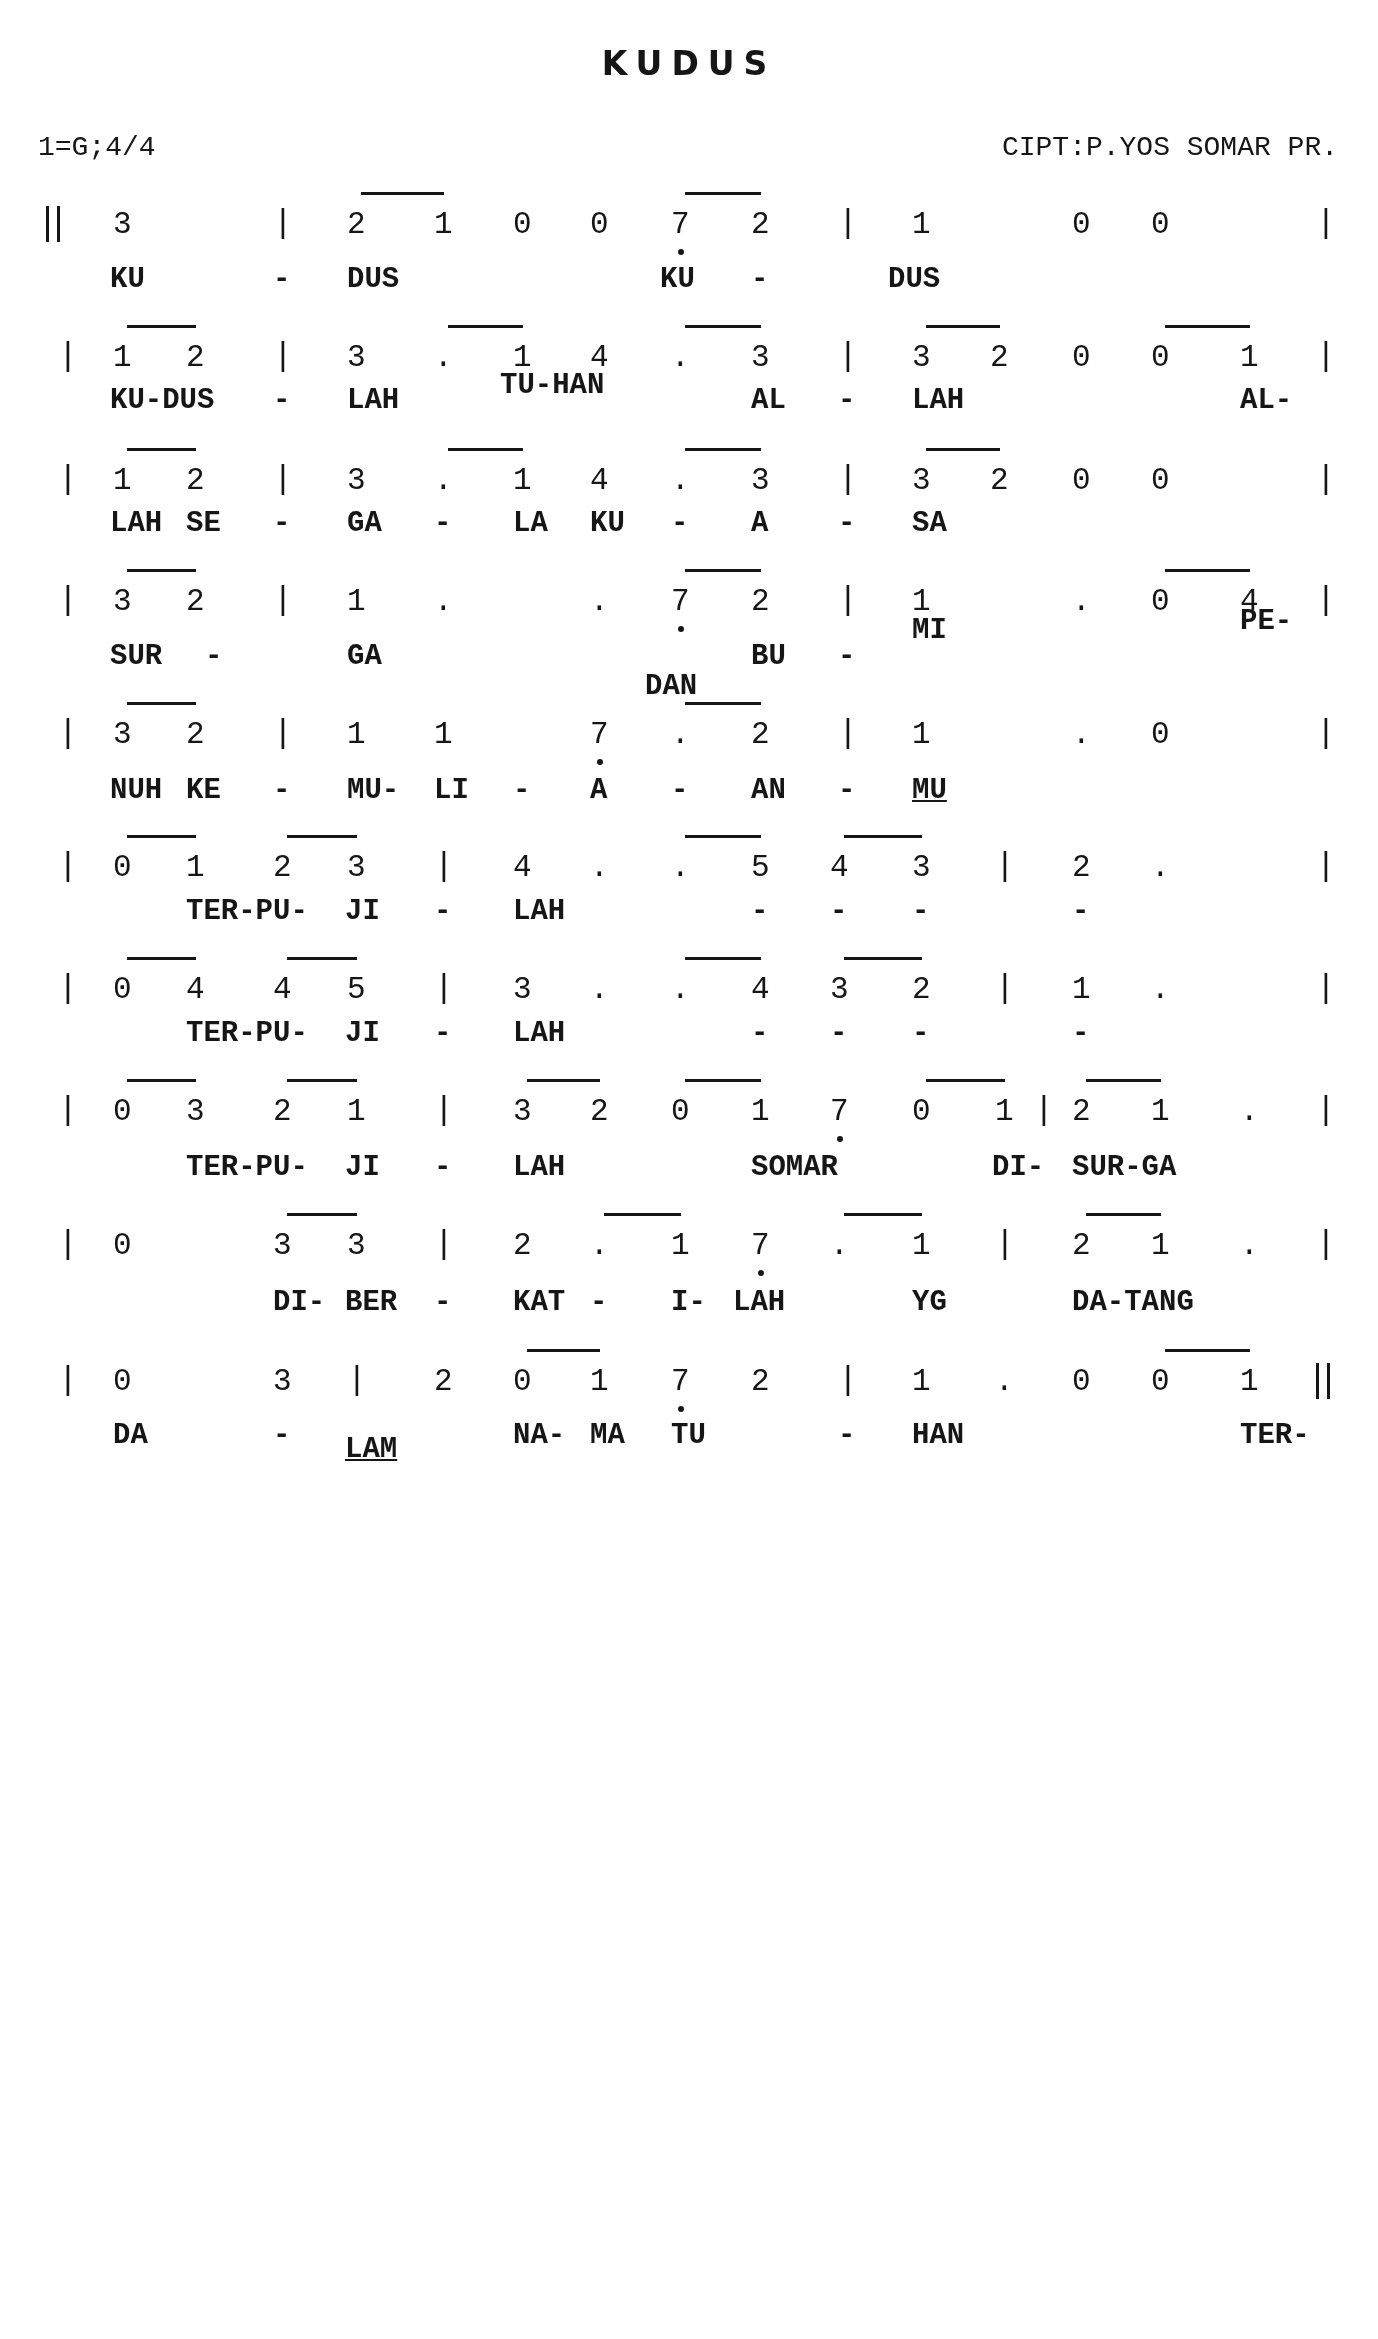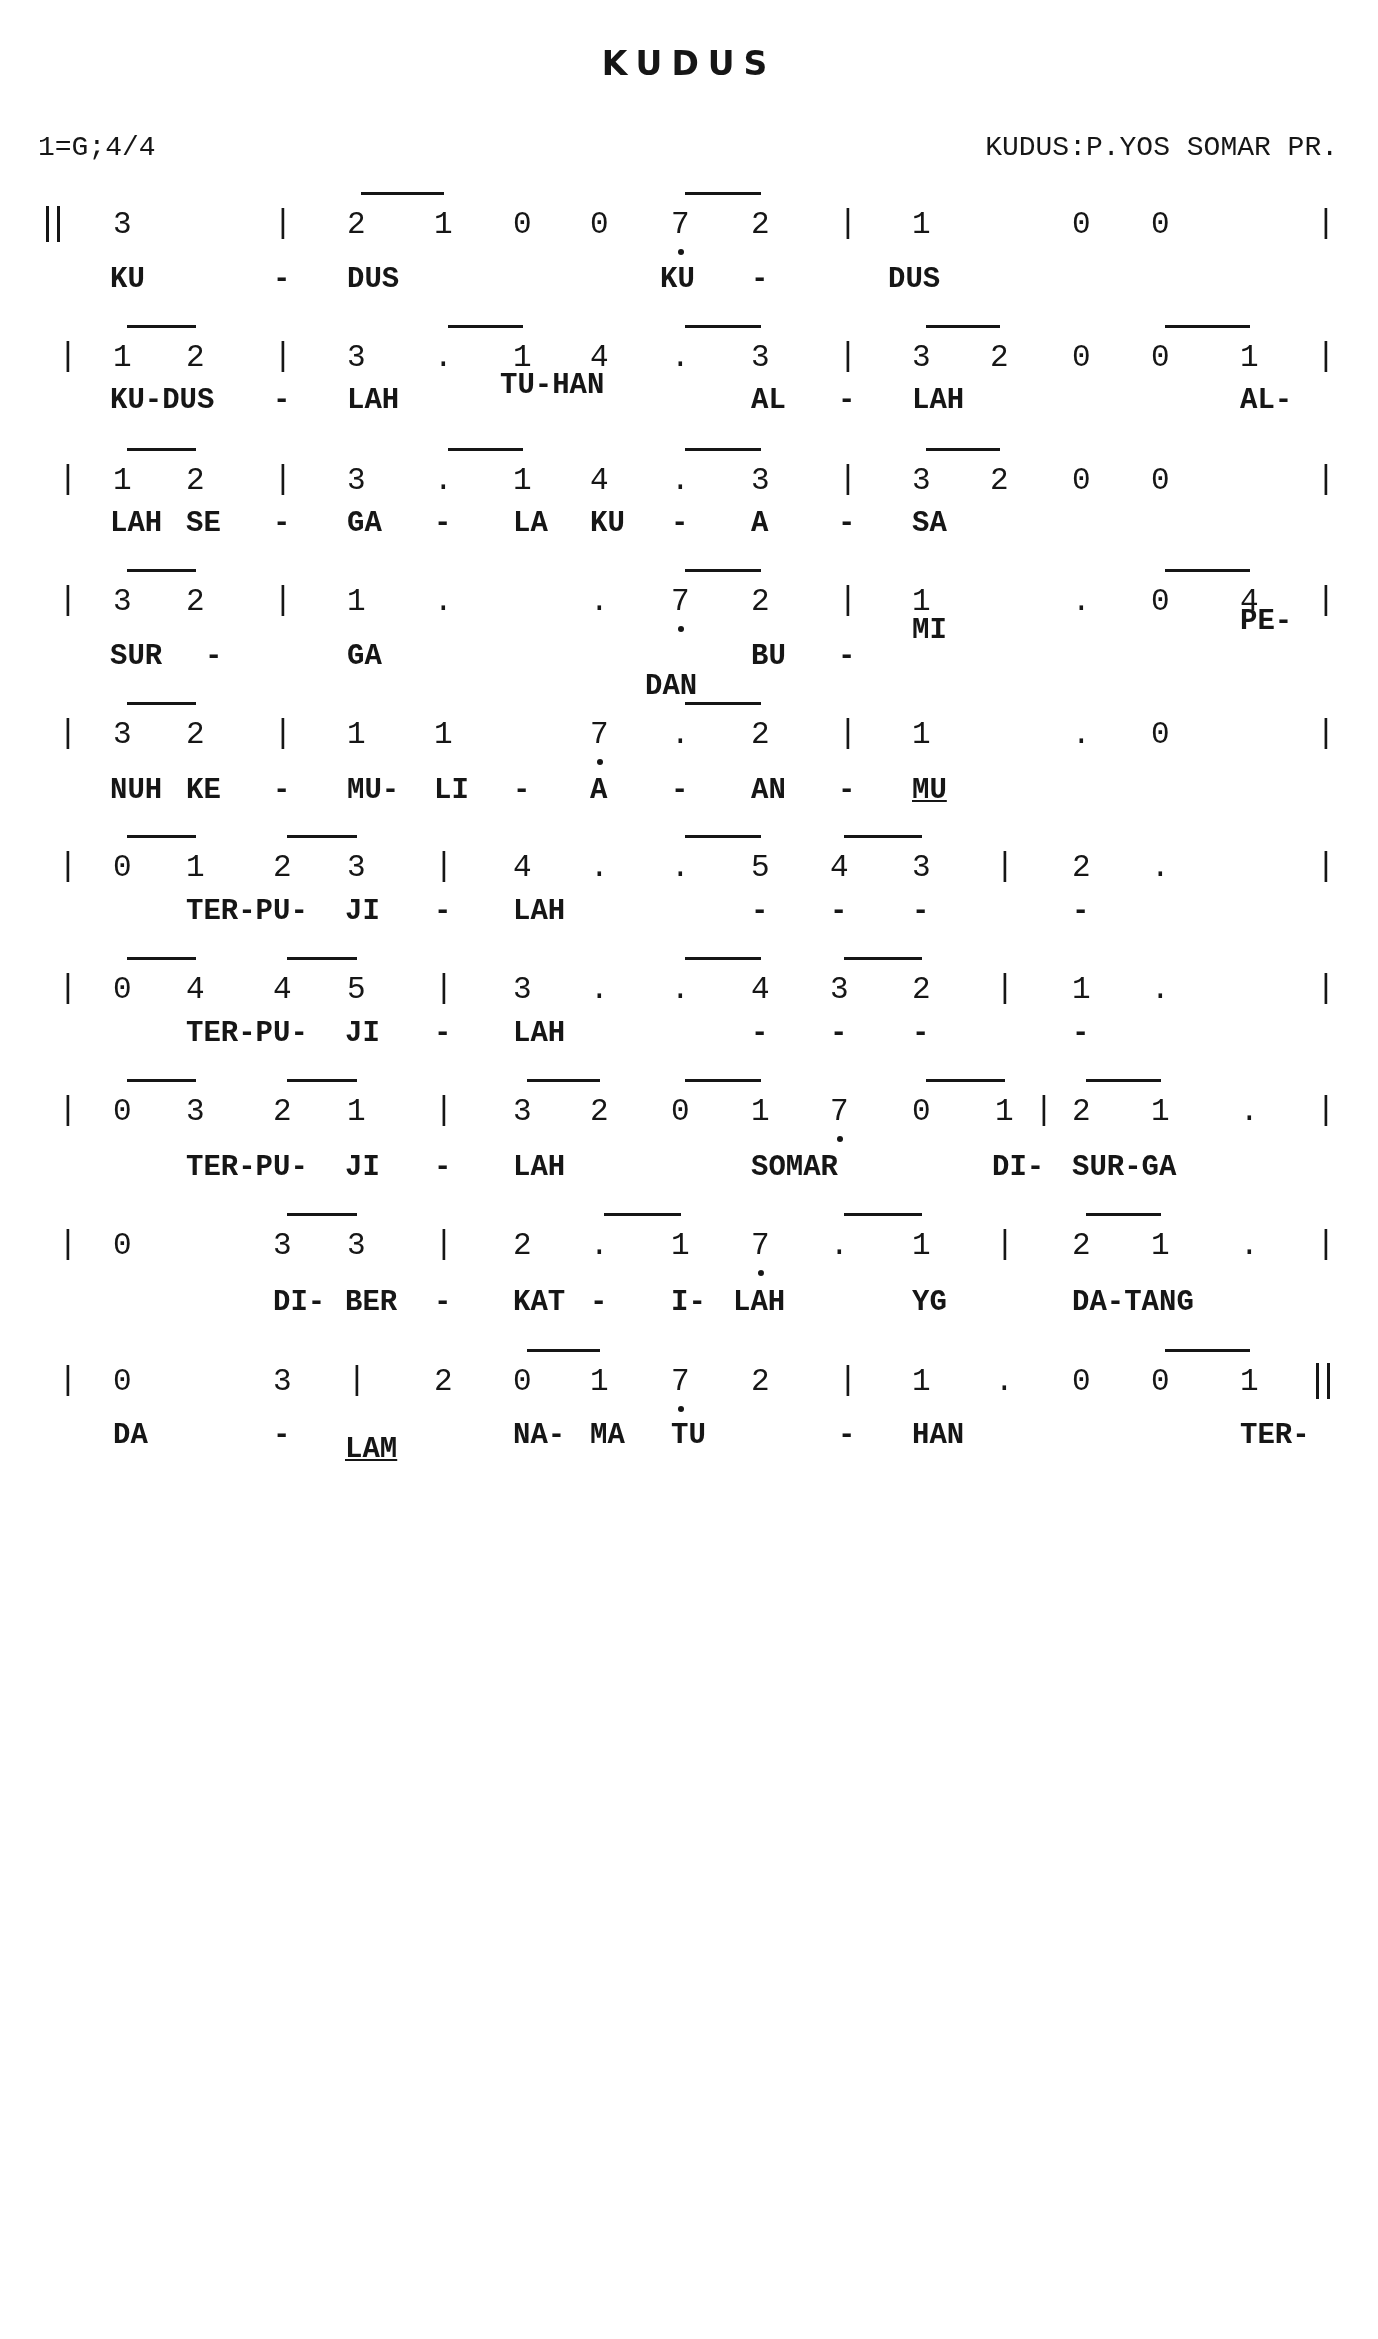--- a/index.html
+++ b/index.html
@@ -54,21 +54,21 @@
     white-space:pre;
     font-weight:bold;
   }
 </style>
 </head>
 <body>
 
 <div class="page">
   <div class="title">KUDUS</div>
   <div class="key">1=G;4/4</div>
-  <div class="composer">KUDUS:P.YOS SOMAR PR.</div>
+  <div class="composer">CIPT:P.YOS SOMAR PR.</div>
   <div id="score">
       <div class="dbar" style="left: 46px; top: 209px;"></div>
       <span class="tok" style="left: 113px; top: 209px;">3</span>
       <span class="tok bar" style="left: 273px; top: 209px;">|</span>
       <span class="tok" style="left: 347px; top: 209px;">2</span>
       <span class="tok" style="left: 434px; top: 209px;">1</span>
       <span class="tok" style="left: 513px; top: 209px;">0</span>
       <span class="tok" style="left: 590px; top: 209px;">0</span>
       <span class="tok" style="left: 671px; top: 209px;">7</span>
       <div class="octdot" style="left: 678px; top: 249px;"></div>

